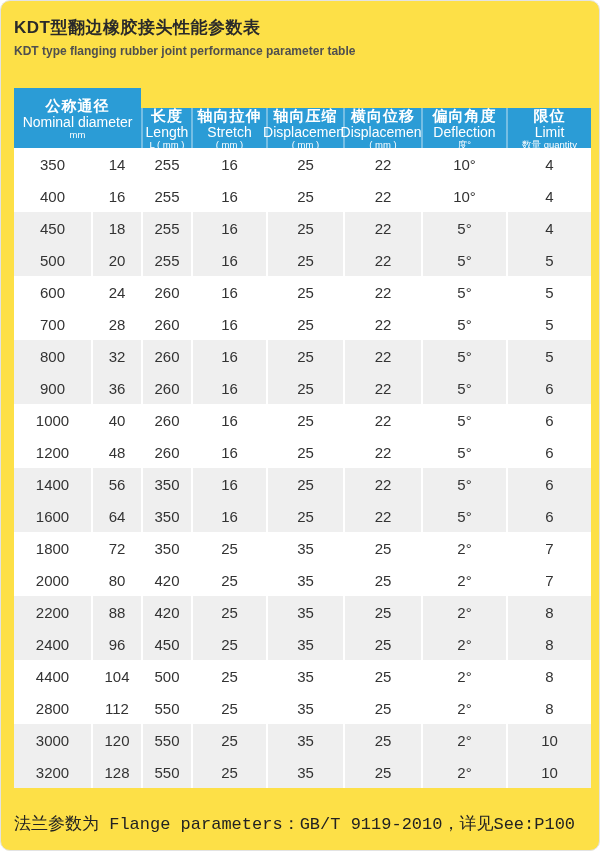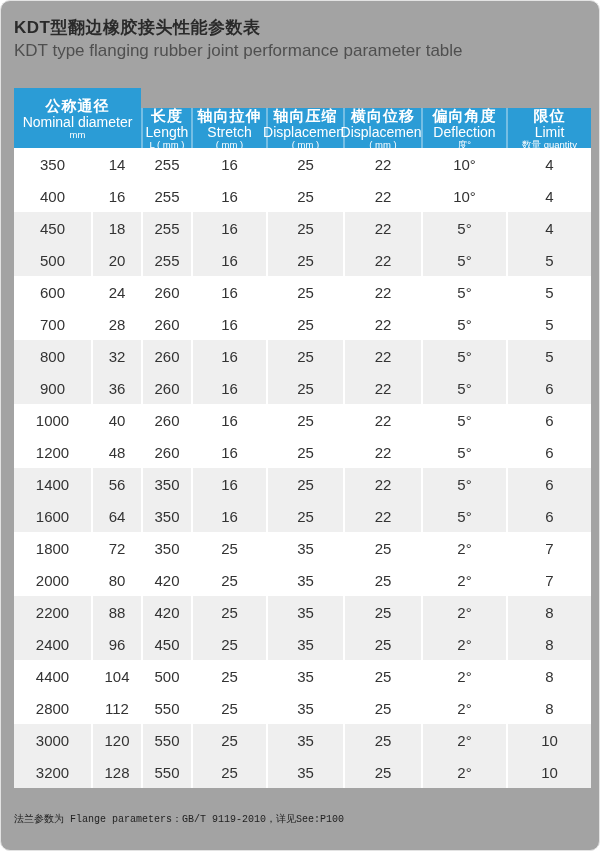--- a/index.html
+++ b/index.html
@@ -5,37 +5,37 @@
   html, body { margin: 0; padding: 0; background: #ffffff; }
   body {
     width: 600px; height: 851px;
     font-family: "Liberation Sans", "DejaVu Sans", sans-serif;
   }
   .frame {
     box-sizing: border-box;
     width: 600px; height: 851px;
     border: 1px solid #e3e3e3;
     border-radius: 10px;
-    background: #a3a3a3;
+    background: #fde047;
     overflow: hidden;
   }
   .page { padding: 15px 10px 0 13px; }
 
   .title {
     margin: 0;
     font-size: 17px;
     font-weight: bold;
     color: #2a2a2a;
     line-height: 23px;
     letter-spacing: 0.5px;
   }
   .subtitle {
     margin: 1px 0 0 0;
-    font-size: 17px;
-    font-weight: normal;
+    font-size: 12px;
+    font-weight: bold;
     color: #4f4f4f;
     line-height: 22px;
   }
 
   .grid {
     margin-top: 26px;
     width: 577px;
     display: grid;
     grid-template-columns: 77px 50px 50px 75px 77px 78px 85px 85px;
     grid-template-rows: 60px repeat(20, 32px);
@@ -62,21 +62,21 @@
     font-size: 15px;
     color: var(--ink, #333333);
     box-sizing: border-box;
     background: #ffffff;
   }
   .cell.gray { background: var(--stripe, #efefef); }
   .cell.sep  { border-left: 2px solid #ffffff; }
 
   .footer {
     margin-top: 24px;
-    font-size: 10px;
+    font-size: 17px;
     color: #222222;
     font-family: "Liberation Mono", "DejaVu Sans Mono", monospace;
     white-space: nowrap;
   }
 </style>
 </head>
 <body>
 
 <div class="frame">
   <div class="page">

